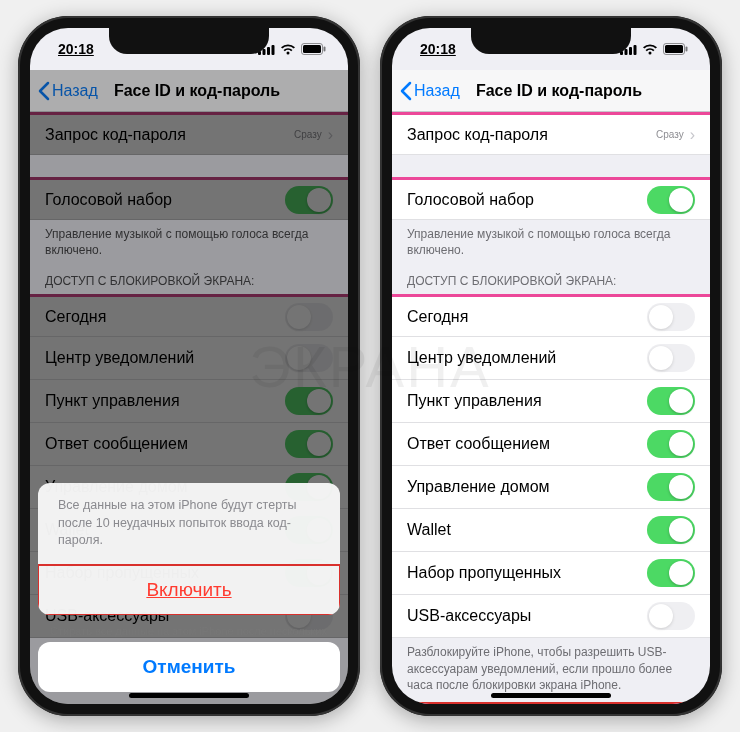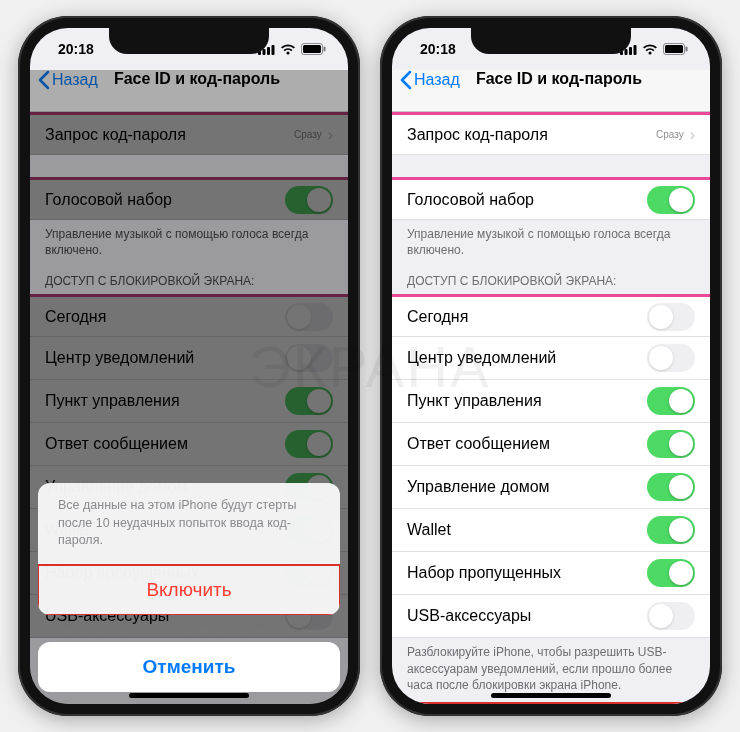--- a/index.html
+++ b/index.html
@@ -59,28 +59,29 @@
   }
   .statusbar {
     height: 42px;
     display: flex;
     justify-content: space-between;
     align-items: center;
     padding: 0 22px 0 28px;
     font-size: 14px;
     font-weight: 600;
     color: #000;
+    text-decoration: underline;
   }
   .status-icons { display:flex; gap:5px; align-items:center; }
   .navbar {
     height: 42px;
     border-bottom: 1px solid #c8c7cc;
     background: #f7f7f8;
     display: flex;
-    align-items: flex-start;
+    align-items: center;
     position: relative;
   }
   .nav-back {
     display: flex;
     align-items: center;
     color: #007aff;
     font-size: 16px;
     padding-left: 8px;
     gap: 2px;
   }
@@ -177,21 +178,21 @@
     text-align: left;
     padding: 14px 20px;
     border-bottom: 1px solid #a16207;
     line-height: 1.4;
   }
   .sheet-btn {
     text-align: center;
     font-size: 19px;
     padding: 14px 0;
   }
-  .sheet-btn.destructive { color: #ff3b30; }
+  .sheet-btn.destructive { color: #ff3b30; text-decoration: underline; }
   .sheet-cancel {
     background: #fff;
     border-radius: 12px;
     text-align: center;
     font-size: 19px;
     font-weight: 600;
     color: #007aff;
     padding: 14px 0;
     margin-bottom: 4px;
   }

